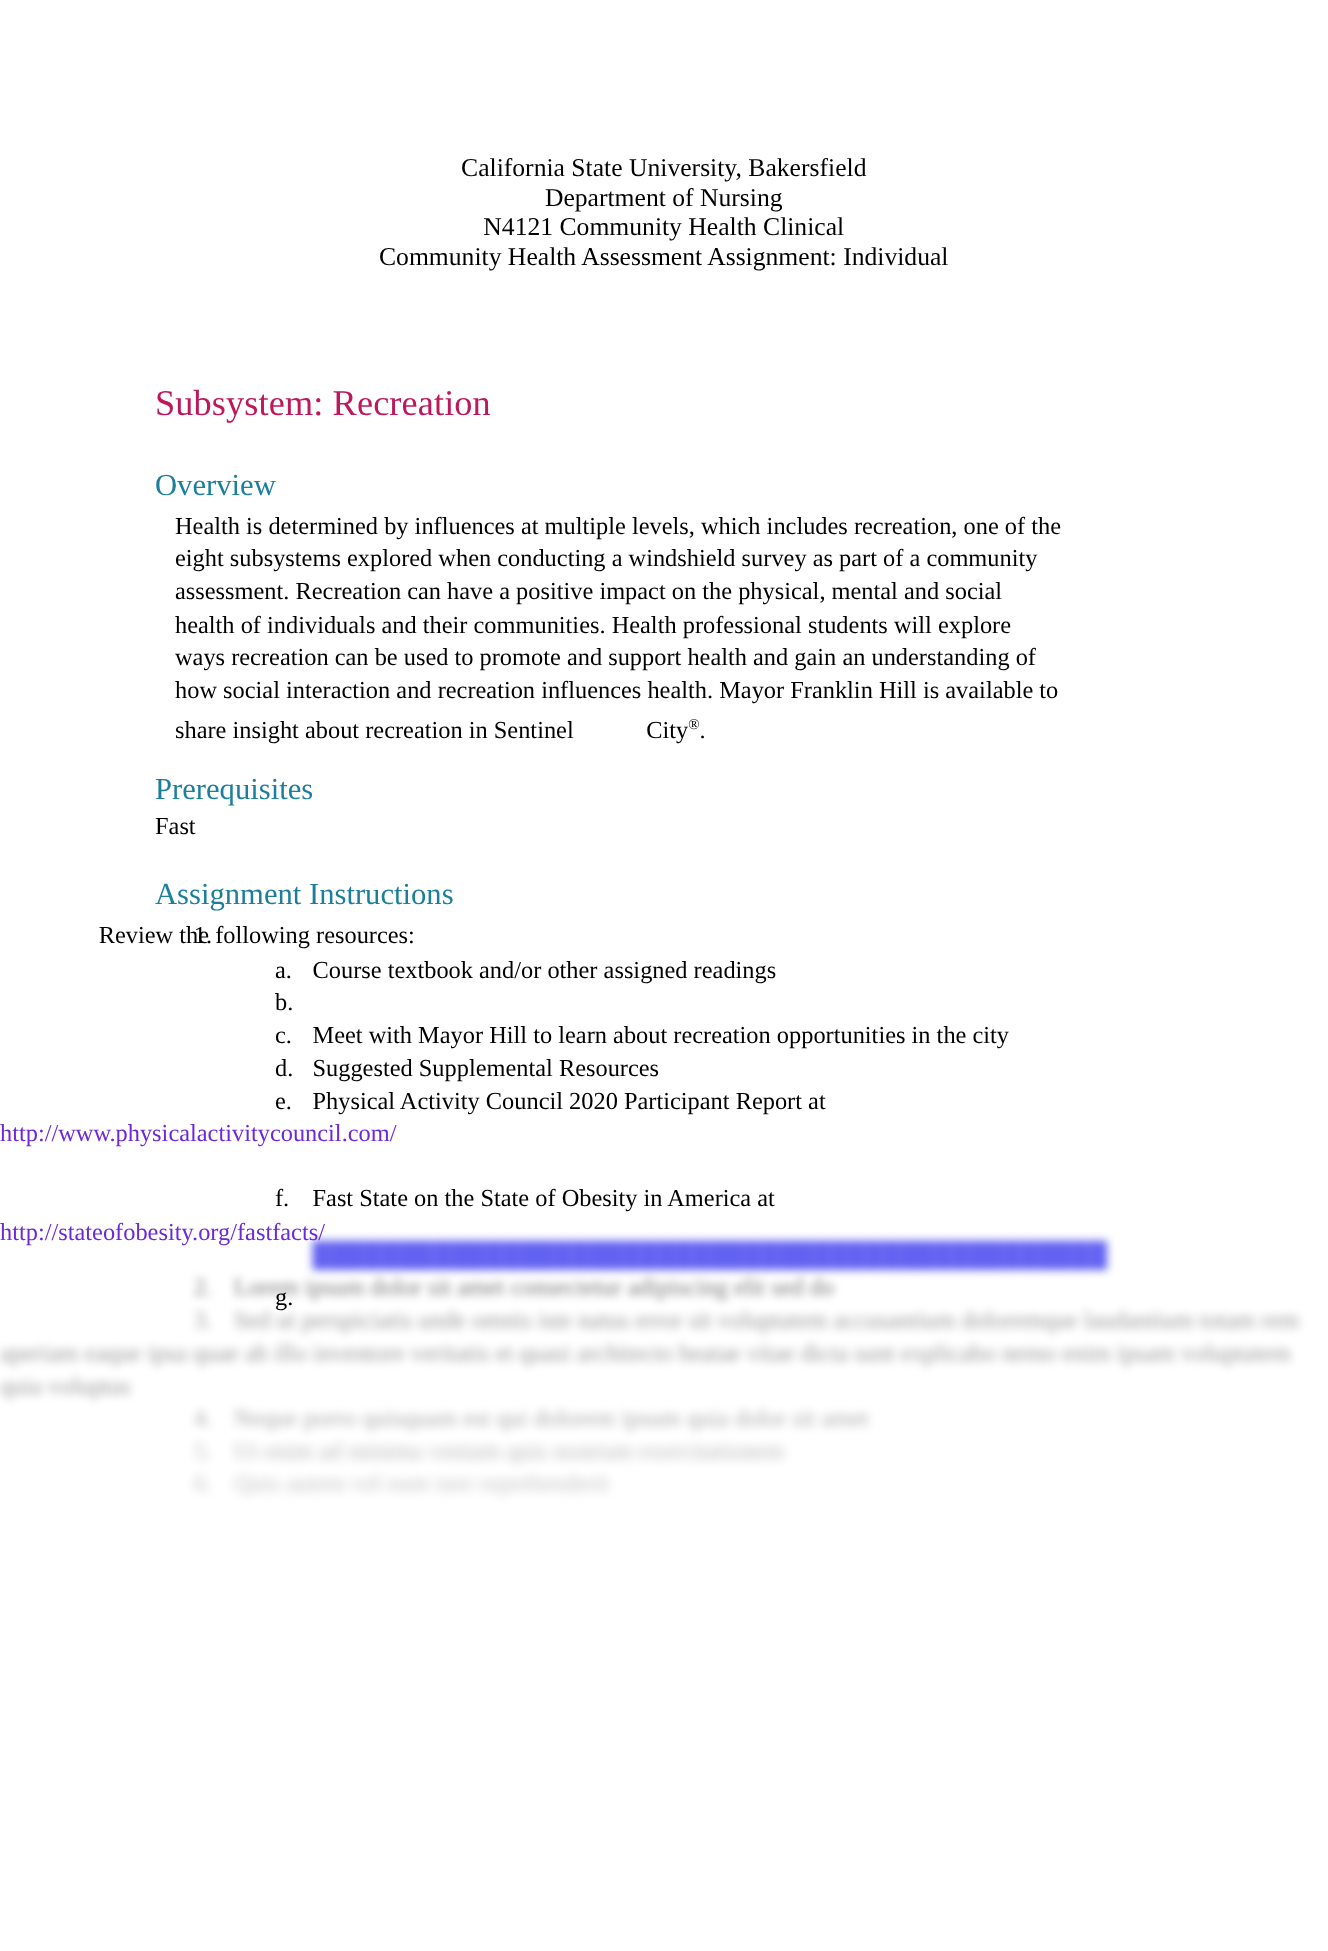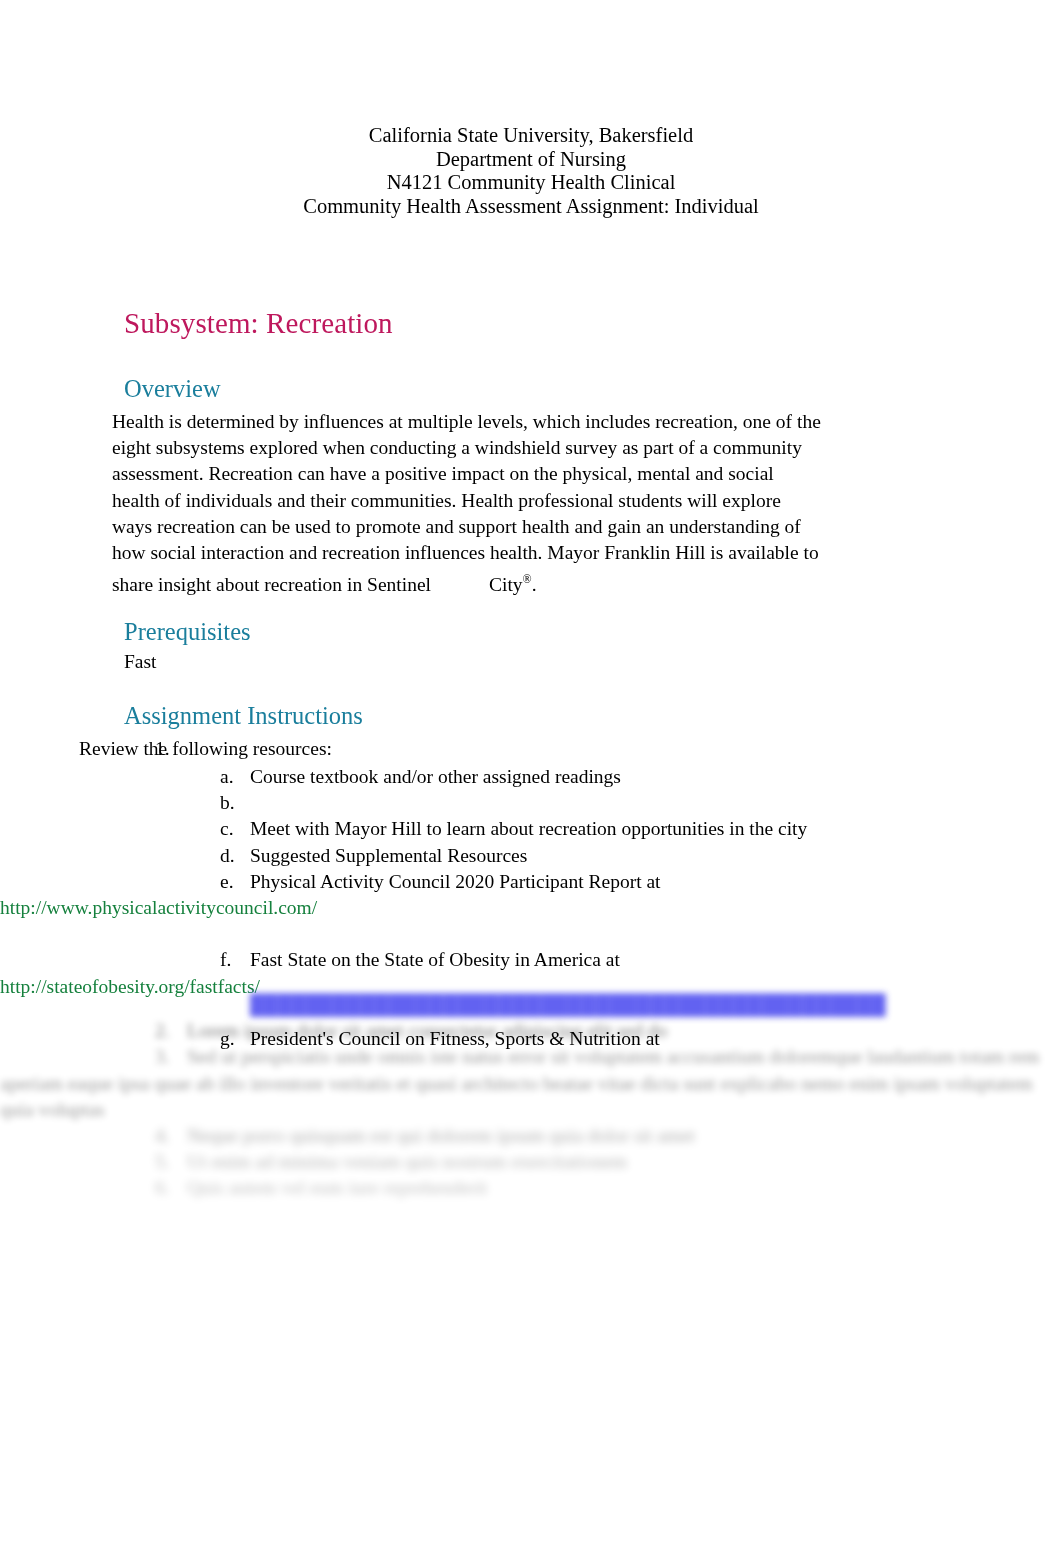--- a/index.html
+++ b/index.html
@@ -56,21 +56,21 @@
     font-weight: normal;
   }
   .h2.overview { top: 375px; }
   .h2.prereq   { top: 618px; }
   .h2.instr    { top: 702px; }
 
   
   .overview-body {
     position: absolute;
     top: 409px;
-    left: 112px;
+    left: 140px;
     width: 712px;
     font-size: 19.5px;
     line-height: 26.2px;
     text-align: left;
   }
   .overview-body .gap { display: inline-block; width: 58px; }
   .rmark { font-size: 12px; vertical-align: super; }
 
   .prereq-body {
     position: absolute;
@@ -117,21 +117,21 @@
     left: 220px;
     width: 26px;
     text-align: left;
   }
   .li2 > .content {
     margin-left: 250px;
     padding-right: 150px;
   }
   .li2 .url {
     display: block;
-    color: #15803d;
+    color: #6d28d9;
     text-decoration: none;
   }
 
   
   .blurred-region {
     position: absolute;
     top: 992px;
     left: 0;
     width: 1062px;
   }
@@ -224,21 +224,20 @@
         <span class="content"><span>Physical Activity Council 2020 Participant Report at</span><a class="url" href="#">http://www.physicalactivitycouncil.com/</a></span>
       </div>
 
       <div class="li2">
         <span class="marker">f.</span>
         <span class="content"><span>Fast State on the State of Obesity in America at</span><a class="url" href="#">http://stateofobesity.org/fastfacts/</a></span>
       </div>
 
       <div class="li2">
         <span class="marker">g.</span>
-        <span class="content">President's Council on Fitness, Sports &amp; Nutrition at</span>
       </div>
 
     </div>
   </div>
 
   <div class="blurred-region">
 
     <div class="blur-line bl-0">
       <span class="marker"></span>
       <span class="content sub"><span class="blur-url">██████████████████████████████████████████████</span></span>

